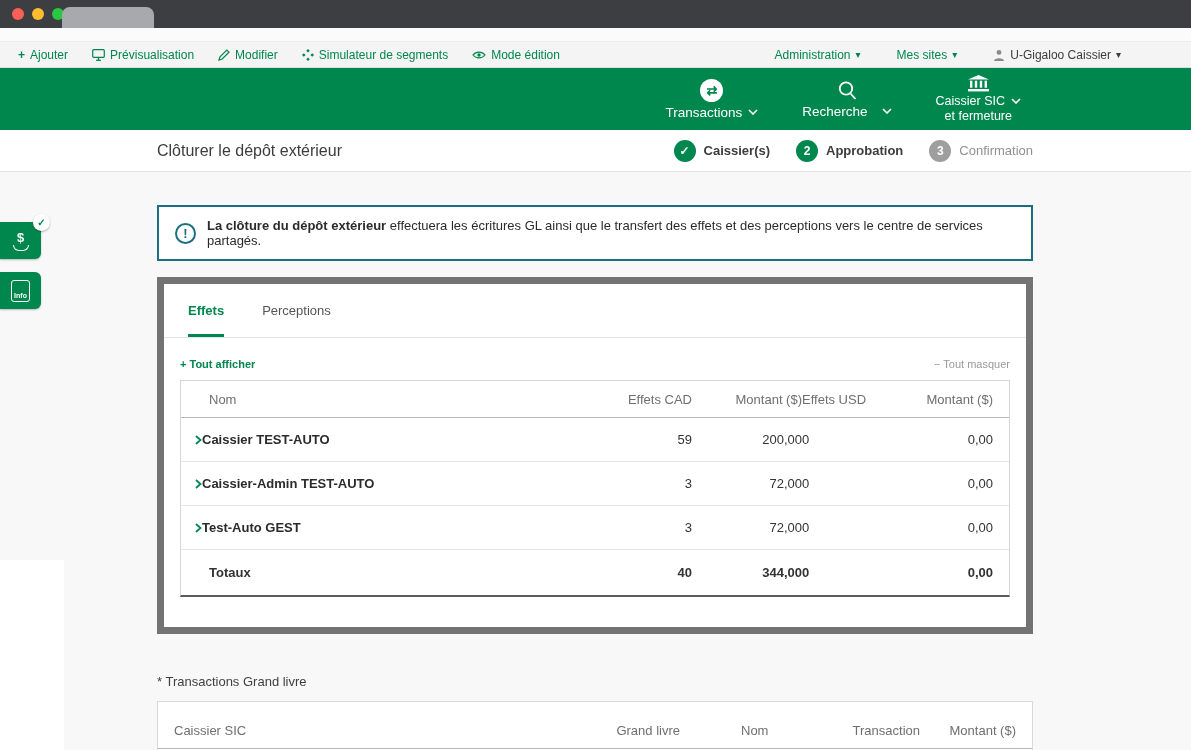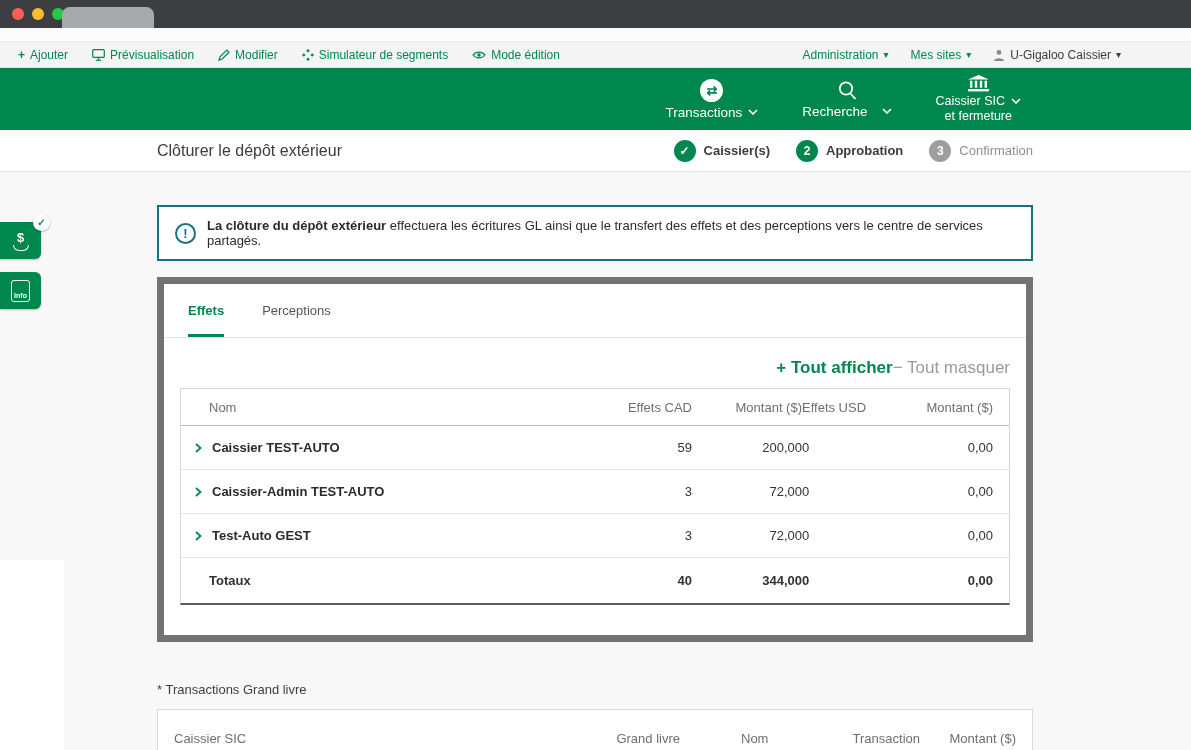--- a/index.html
+++ b/index.html
@@ -10,21 +10,21 @@
   .chrome{height:28px;background:#3d3e41;position:relative}
   .dots{position:absolute;left:12px;top:8px;display:flex;gap:8px}
   .dot{width:12px;height:12px;border-radius:50%}
   .dot.red{background:#ff5f57}.dot.yellow{background:#febc2e}.dot.green{background:#28c840}
   .tab{position:absolute;left:62px;top:7px;width:92px;height:21px;background:#a8a9ac;border-radius:8px 8px 0 0}
   .chrome-sub{height:14px;background:#fbfbfb;border-bottom:1px solid #ececec}
 
   
   .toolbar{height:26px;background:#f4f4f4;border-bottom:1px solid #ddd;display:flex;align-items:center;padding:0 70px 0 18px;font-size:12px}
   .tb-left{display:flex;gap:24px;align-items:center}
-  .tb-right{margin-left:auto;display:flex;gap:22px;align-items:flex-end}
+  .tb-right{margin-left:auto;display:flex;gap:36px;align-items:flex-end}
   .tb-link{color:#00874E;display:flex;align-items:center;gap:5px;cursor:pointer;white-space:nowrap}
   .tb-link .chev{font-size:10px;color:#00874E}
 
   
   .gheader{height:62px;background:#00874E;display:flex;align-items:center;color:#fff;padding-left:152px;position:relative}
   .brand{display:flex;flex-direction:column}
   .brand-top{display:flex;align-items:center;gap:9px}
   .brand-name{font-size:20px;font-weight:bold;letter-spacing:.2px}
   .brand-sub{font-size:10.5px;font-weight:bold;margin-top:2px;padding-left:39px;display:flex;gap:7px}
   .u{text-decoration:underline}
@@ -62,32 +62,32 @@
   .banner-text{font-size:13px;color:#2b2b2b}
   .banner-text b{font-weight:bold}
 
   .section-label{margin-top:26px;font-size:13px;color:#3f3f3f}
 
   .card{margin-top:16px;background:#fff;border:7px solid #737373;padding-bottom:30px}
   .tabsrow{height:54px;border-bottom:1px solid #e4e4e4;display:flex;padding-left:24px;gap:38px}
   .tab-item{display:flex;align-items:center;font-size:13px;color:#555;border-bottom:3px solid transparent;padding-top:3px;cursor:pointer}
   .tab-item.active{color:#00874E;font-weight:bold;border-bottom-color:#00874E}
 
-  .linksrow{display:flex;justify-content:flex-end;margin:20px 16px 0;font-size:17px}
+  .linksrow{display:flex;justify-content:space-between;gap:16px;margin:20px 16px 0;font-size:11px}
   .link-show{color:#00874E;font-weight:bold;cursor:pointer}
   .link-hide{color:#9a9a9a;cursor:pointer}
 
   .tbl{margin:10px 16px 0;border:1px solid #d6d6d6;border-bottom:2px solid #5a5a5a}
   .t-row{display:flex;align-items:center;padding-right:16px}
   .t-head{height:37px;color:#6f6f6f;border-bottom:1px solid #b9b9b9}
   .t-data{height:44px;border-bottom:1px solid #e6e6e6}
   .t-total{height:45px;font-weight:bold}
   .cn{flex:1;display:flex;align-items:center}
   .t-head .cn{padding-left:28px}
-  .t-data .cn{padding-left:14px;gap:10px;font-weight:bold;color:#2b2b2b;cursor:pointer}
+  .t-data .cn{padding-left:14px;gap:0;font-weight:bold;color:#2b2b2b;cursor:pointer}
   .t-total .cn{padding-left:28px}
   .col-ecad{width:90px;text-align:right}
   .col-mcad{width:110px;text-align:right}
   .col-eusd{width:78px;}
   .col-musd{width:113px;text-align:right}
 
   .card2{margin-top:12px;background:#fff;border:1px solid #d8d8d8;height:60px;overflow:hidden;padding-top:10px}
   .gl-row{display:flex;align-items:center;height:37px;padding-right:16px;color:#6f6f6f;border-bottom:1px solid #b9b9b9;margin:0 0}
   .gl-c1{flex:1;padding-left:16px}
   .gl-c2{width:100px;text-align:right}

